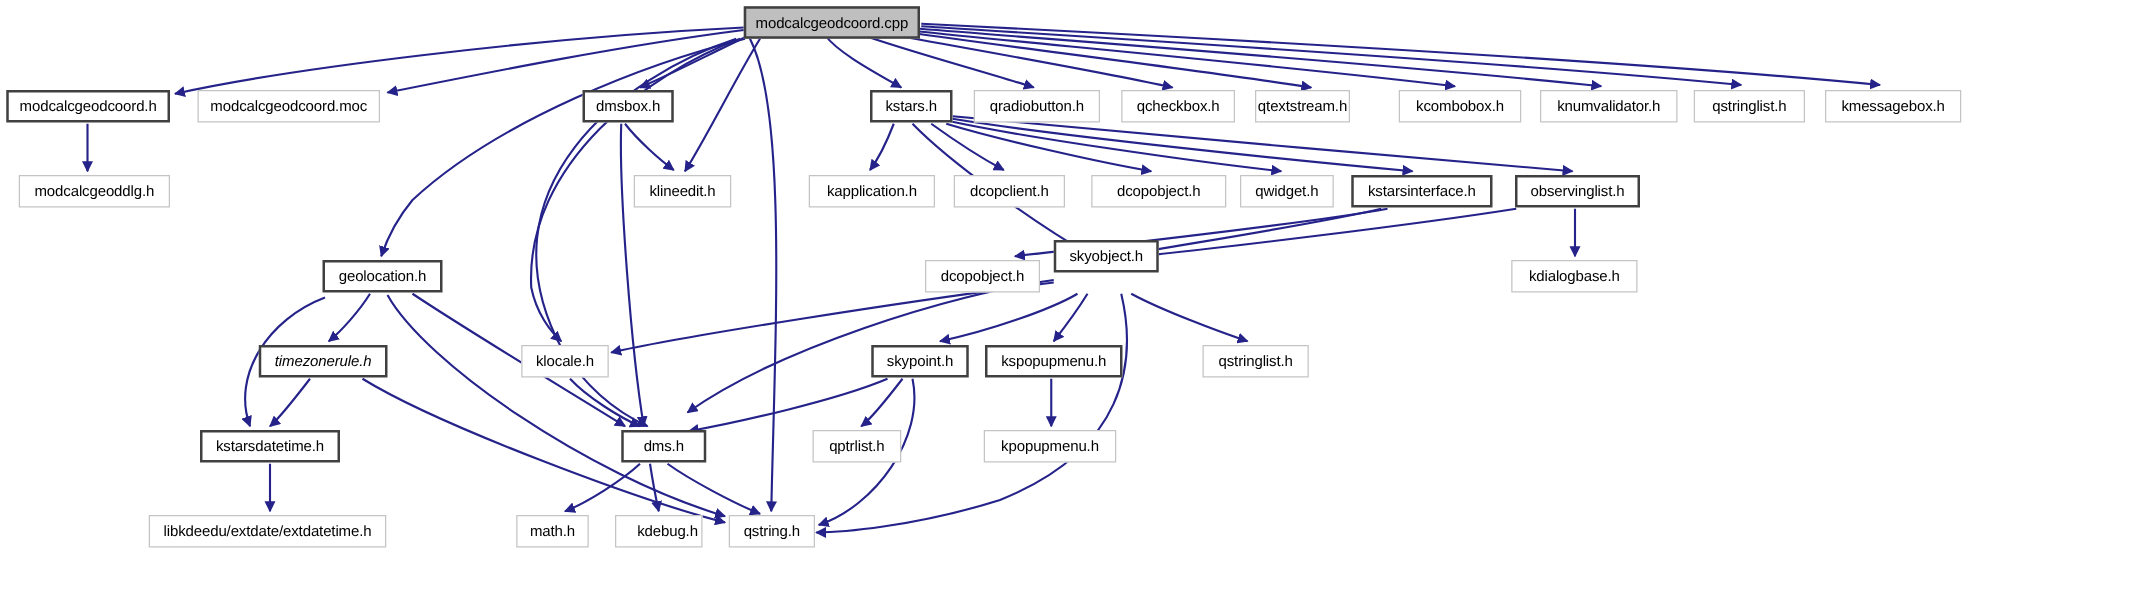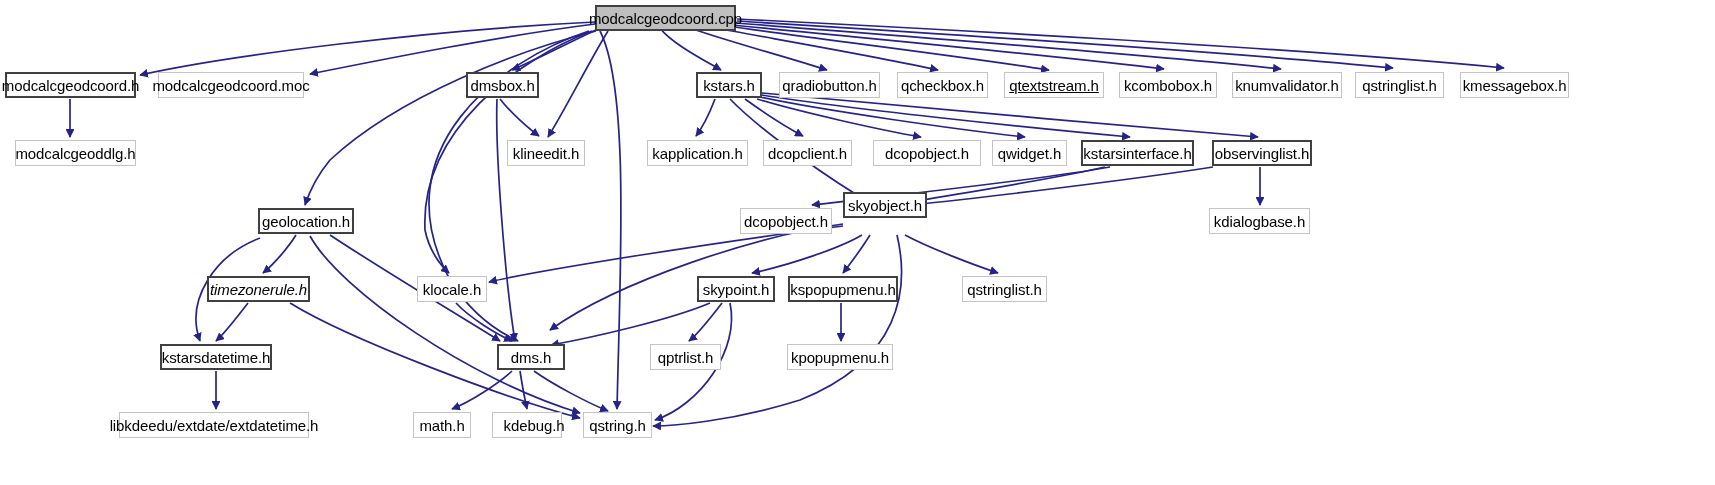--- a/index.html
+++ b/index.html
@@ -25,21 +25,21 @@
   }
   .node {
     position: absolute;
     box-sizing: border-box;
     display: flex;
     align-items: center;
     justify-content: center;
     height: 26px;
     background: #ffffff;
     border: 1px solid #c4c4c4;
-    font-size: 15px;
+    font-size: 12px;
     color: #000000;
     white-space: nowrap;
     letter-spacing: -0.1px;
   }
   .node.solid {
     border: 2px solid #404040;
   }
   .node.root {
     border: 2px solid #404040;
     background: #bfbfbf;
@@ -128,21 +128,21 @@
       </div>
       <div class="node solid" style="left: 696px; top: 72px; width: 66px;">
         <span class="node-label">kstars.h</span>
       </div>
       <div class="node" style="left: 779px; top: 72px; width: 101px;">
         <span class="node-label">qradiobutton.h</span>
       </div>
       <div class="node" style="left: 897px; top: 72px; width: 91px;">
         <span class="node-label">qcheckbox.h</span>
       </div>
-      <div class="node" style="left: 1004px; top: 72px; width: 100px; text-decoration: underline;">
+      <div class="node" style="left: 1004px; top: 72px; width: 76px;">
         <span class="node-label">qtextstream.h</span>
       </div>
       <div class="node" style="left: 1119px; top: 72px; width: 98px;">
         <span class="node-label">kcombobox.h</span>
       </div>
       <div class="node" style="left: 1232px; top: 72px; width: 110px;">
         <span class="node-label">knumvalidator.h</span>
       </div>
       <div class="node" style="left: 1355px; top: 72px; width: 89px;">
         <span class="node-label">qstringlist.h</span>

